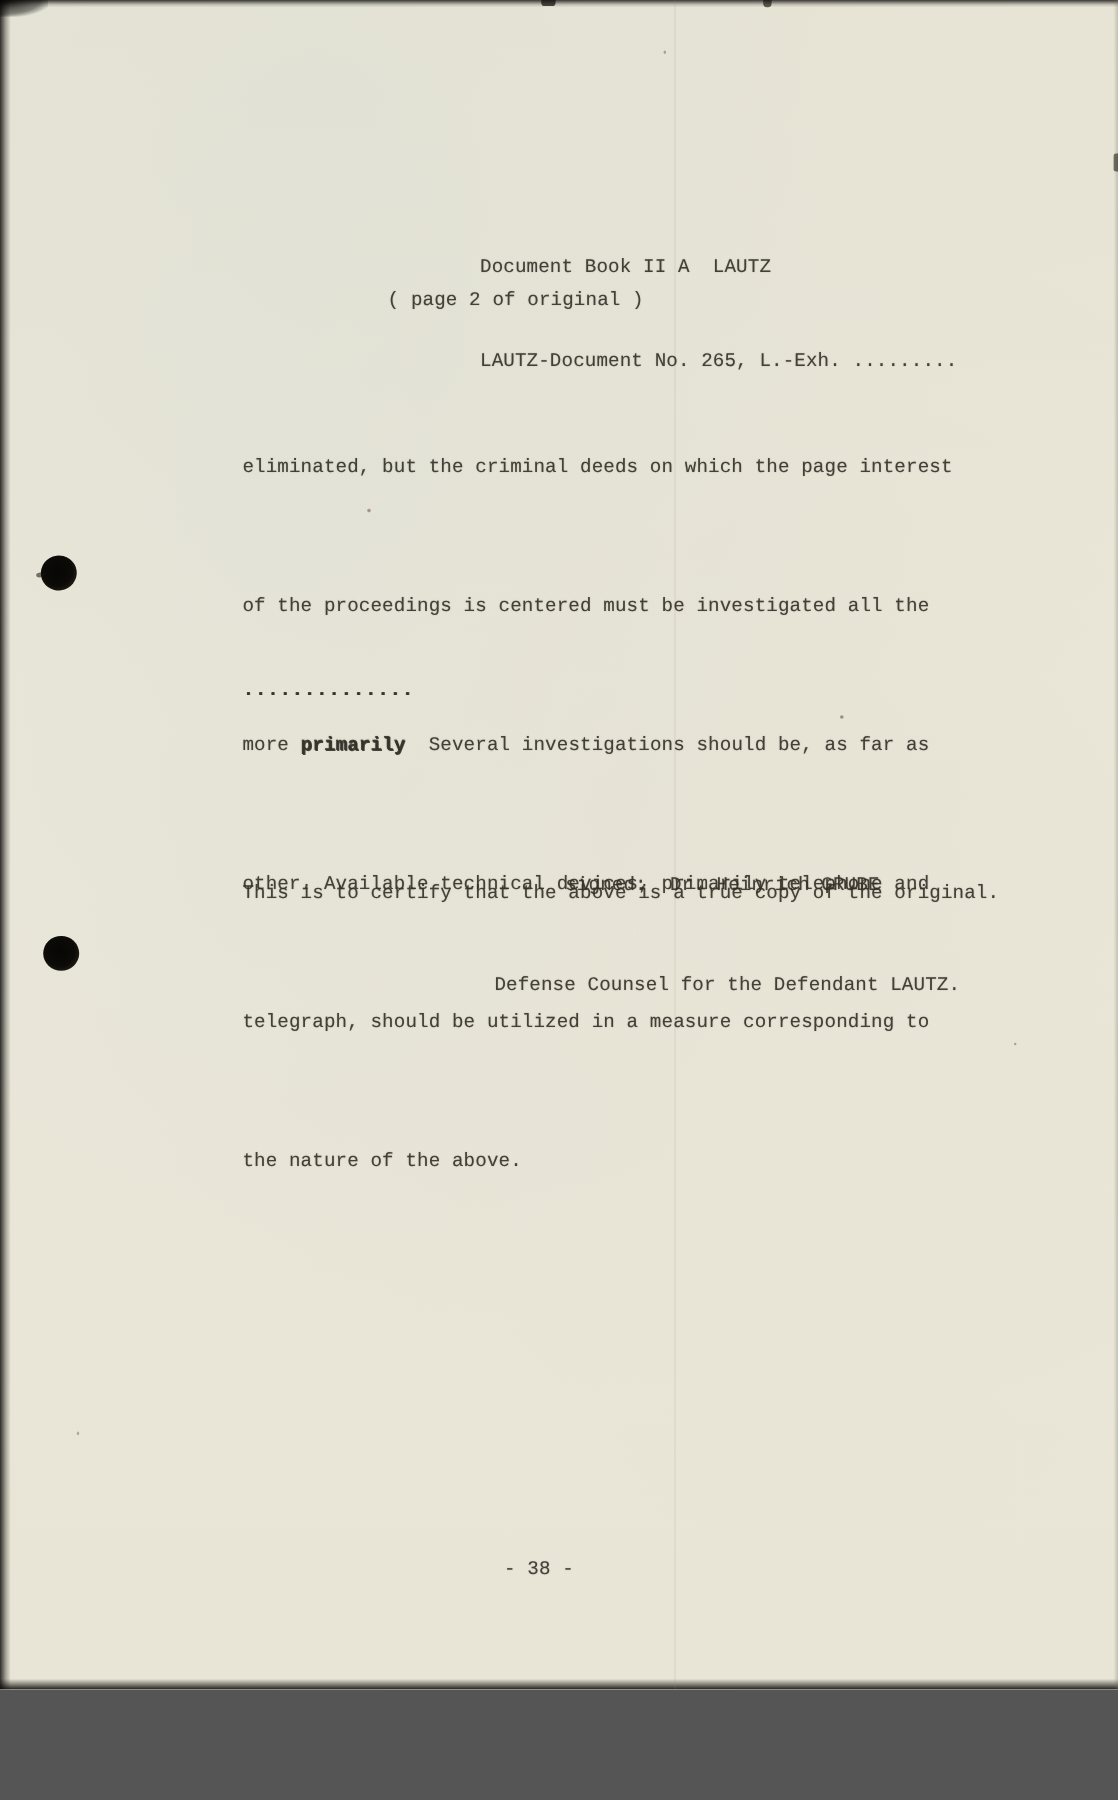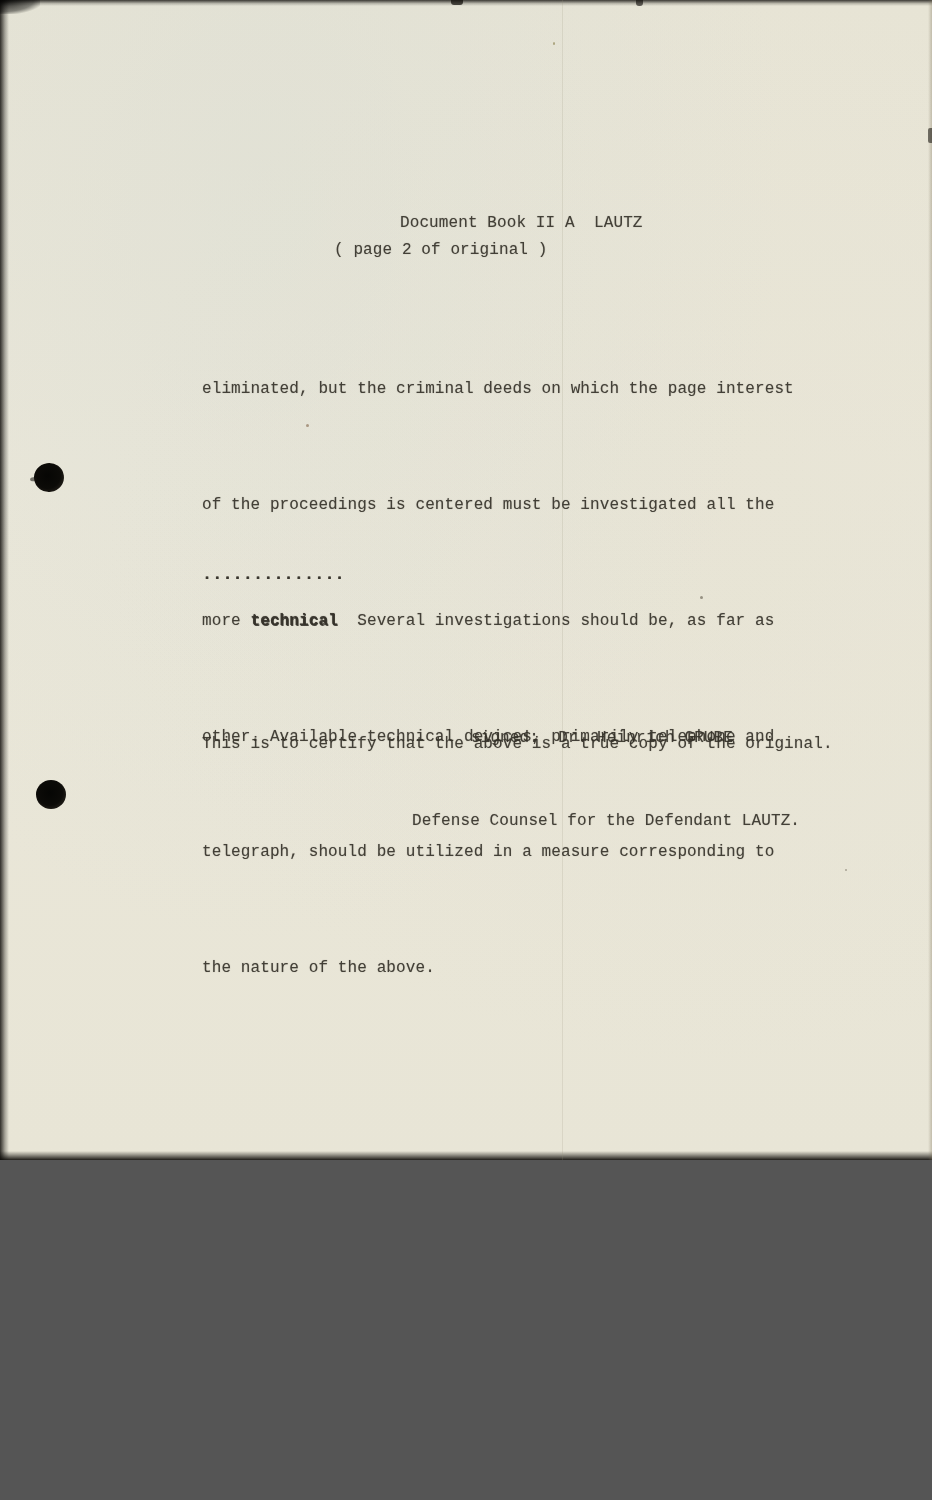--- a/index.html
+++ b/index.html
@@ -3,21 +3,21 @@
 <meta charset="utf-8">
 <style>
   html, body {
     margin: 0;
     padding: 0;
     background: #555;
   }
   .page {
     position: relative;
     width: 932px;
-    height: 1160px;
+    height: 1408px;
     margin: 0 auto;
     overflow: hidden;
     background-color: #e9e6d8;
     background-image:
       radial-gradient(ellipse at 28% 15%, rgba(214,219,212,0.35), transparent 55%),
       radial-gradient(ellipse at 75% 45%, rgba(228,224,208,0.4), transparent 60%),
       radial-gradient(ellipse at 50% 85%, rgba(232,229,215,0.5), transparent 65%),
       linear-gradient(180deg, #e7e4d5 0%, #eae7d9 40%, #e8e5d6 100%);
     font-family: "Liberation Mono", "DejaVu Sans Mono", monospace;
     font-size: 16px;
@@ -123,28 +123,29 @@
   <div class="hole hole-bottom"></div>
 
   <div class="speck speck-1"></div>
   <div class="speck speck-2"></div>
   <div class="speck speck-3"></div>
   <div class="speck speck-4"></div>
   <div class="speck speck-5"></div>
 
   <div class="ink header-block" style="left:400px; top:158px;">
     <div>Document Book II A  LAUTZ</div>
+    <div>LAUTZ-Document No. 265, L.-Exh. .........</div>
   </div>
 
-  <div class="ink" style="left:334px; top:241px;text-align:center;">( page 2 of original )</div>
+  <div class="ink" style="left:323px; top:241px;text-align:center;">( page 2 of original )</div>
 
   <div class="ink body-block" style="left:202px; top:293px;">
     <div>eliminated, but the criminal deeds on which the page interest</div>
     <div>of the proceedings is centered must be investigated all the</div>
-    <div><span>more </span><span class="overstruck">technical</span><span>  Several investigations should be, as far as</span></div>
+    <div><span>more </span><span class="overstruck">primarily</span><span>  Several investigations should be, as far as</span></div>
     <div>other. Available technical devices, primarily telephone and</div>
     <div>telegraph, should be utilized in a measure corresponding to</div>
     <div>the nature of the above.</div>
   </div>
 
   <div class="ink dots-line" style="left:202px; top:566px;">..............</div>
 
   <div class="ink cert-block" style="left:202px; top:648px;">
     <div>This is to certify that the above is a true copy of the original.</div>
   </div>

